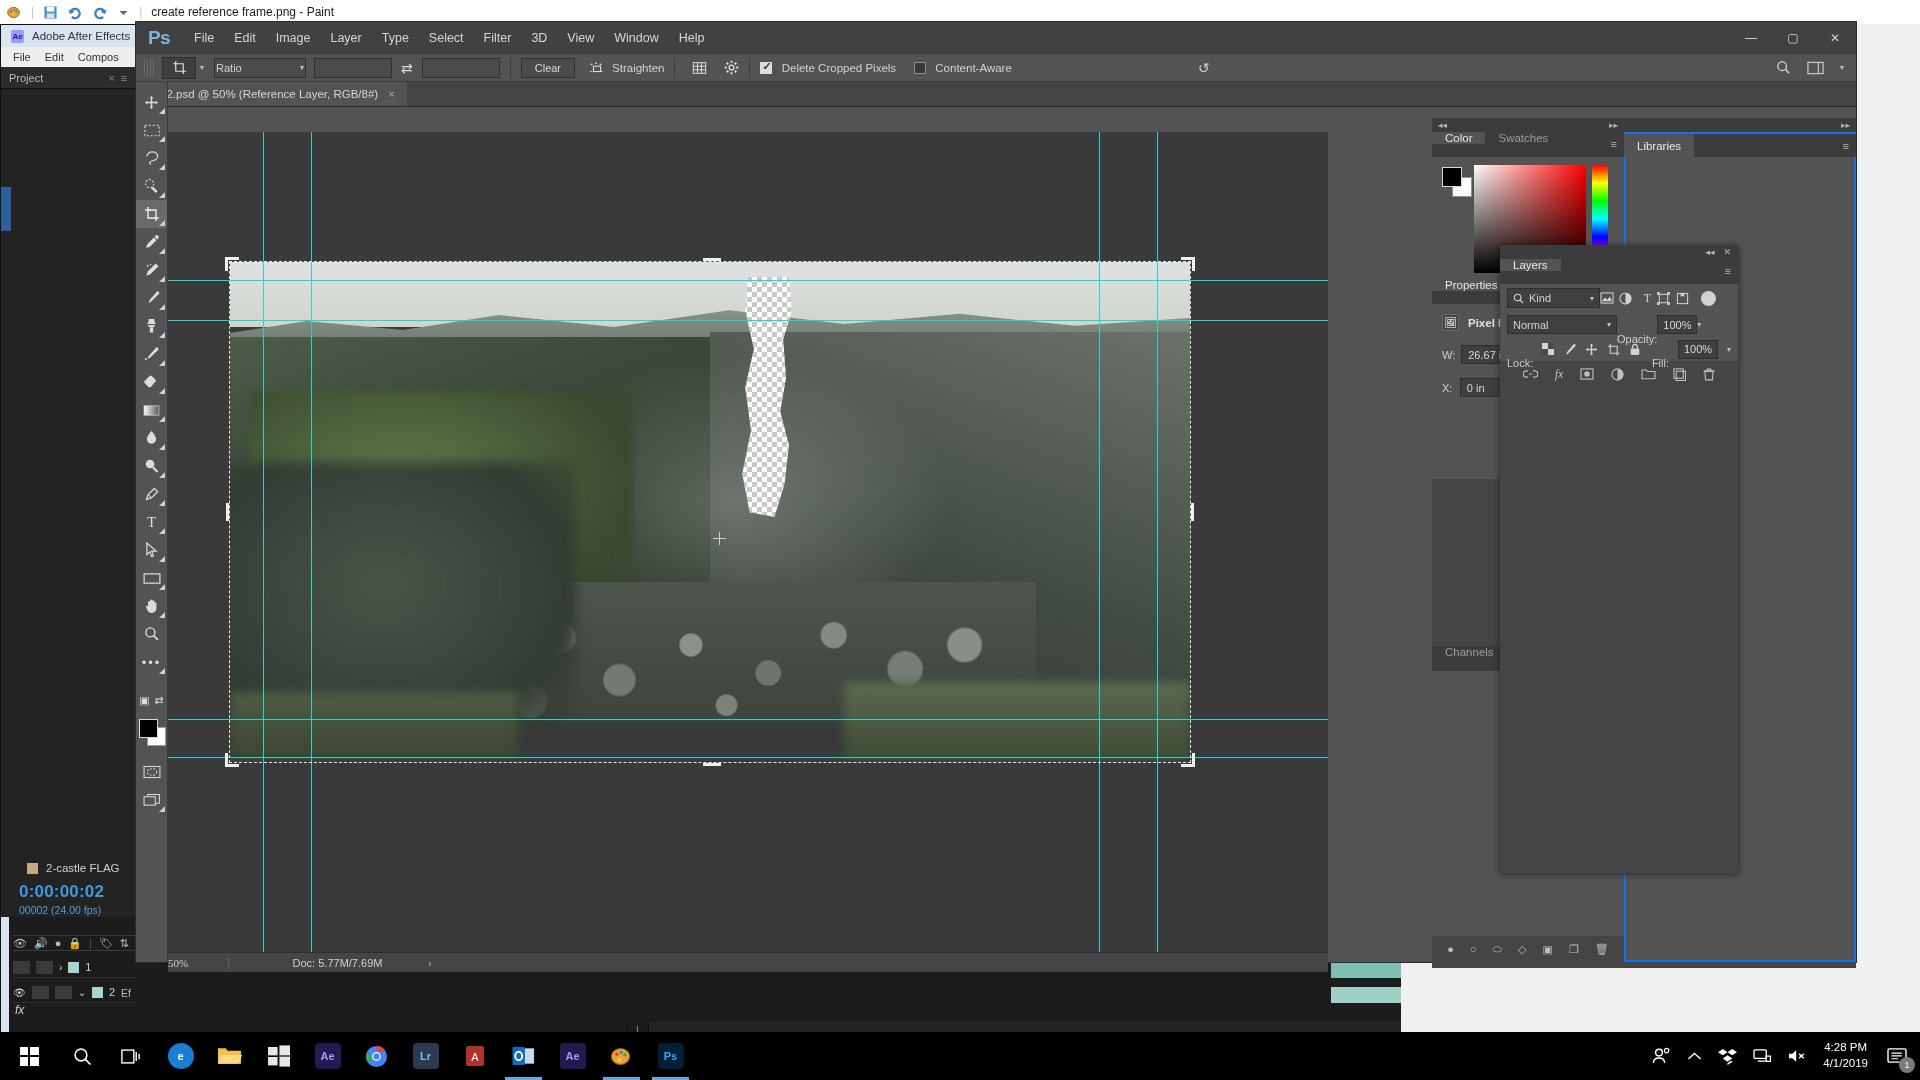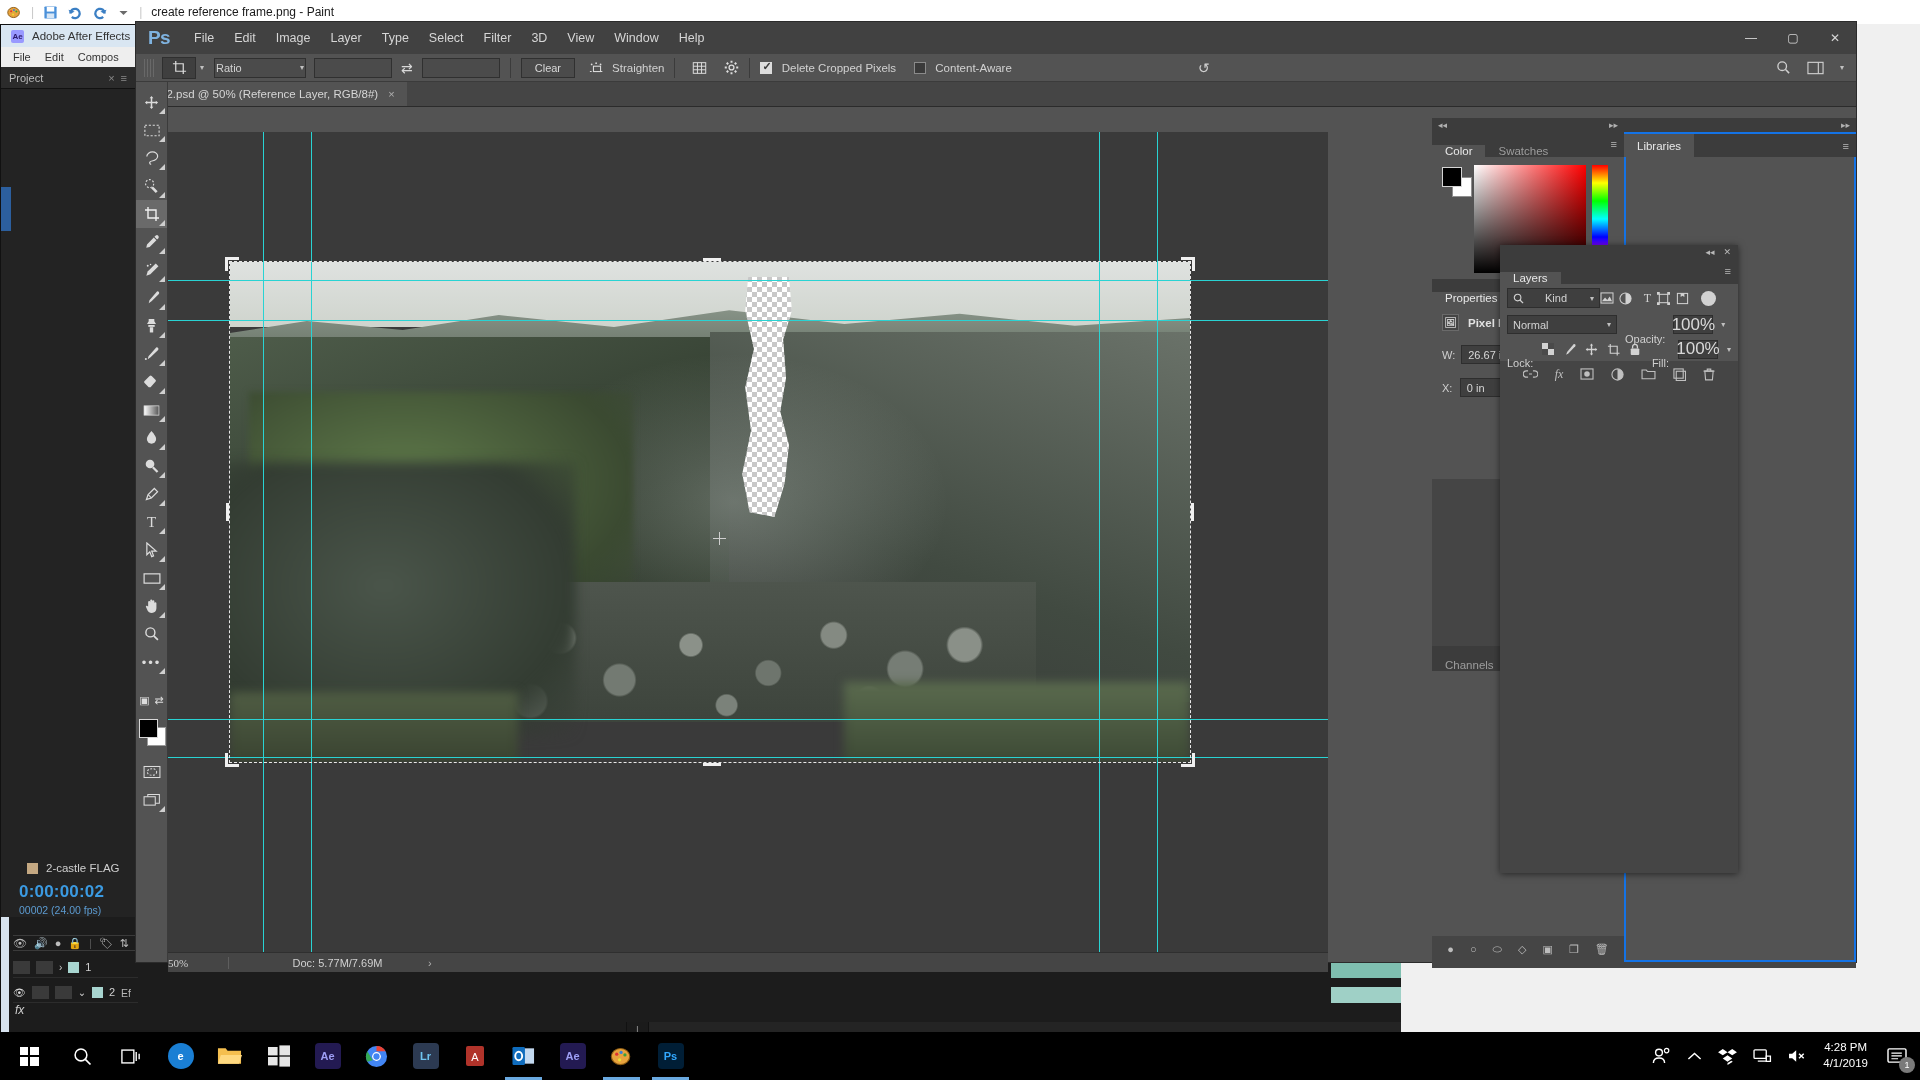--- a/index.html
+++ b/index.html
@@ -213,21 +213,21 @@
   .ps-zoom { width:60px; text-align:left;font-family:Liberation Serif, serif; }
   .ps-doc { border-left:1px solid #5e5e5e; padding-left:18px; width:200px;
     text-align:center; }
 
   
   .dockL { position:absolute; left:1296px; top:96px; width:192px; height:850px;
     background:#454545; }
   .dock-collapse { height:14px; background:#3c3c3c; display:flex;
     align-items:center; justify-content:space-between; padding:0 6px;
     color:#b0b0b0; font-size:9px; }
-  .pnl-tabs { height:25px; background:#3c3c3c; display:flex; align-items:flex-end;
+  .pnl-tabs { height:25px; background:#3c3c3c; display:flex; align-items:flex-start;
     position:relative; }
   .pnl-tab { display:flex; align-items:center; padding:0 13px; font-size:11.5px;
     color:#9d9d9d; }
   .pnl-tab.active { background:#535353; color:#e8e8e8; }
   .pnl-menu { position:absolute; right:7px; top:7px; color:#b8b8b8; font-size:11px;
     line-height:1; }
 
   .color-body { height:122px; background:#535353; display:flex; padding:8px 0 0 8px;}
   .col-swatches { width:34px; position:relative; }
   .col-fg { position:absolute; left:2px; top:2px; width:20px; height:20px;
@@ -273,32 +273,32 @@
   
   .layers-float { position:absolute; left:1500px; top:245px; width:238px; height:628px;
     background:#454545; box-shadow:0 1px 7px rgba(0,0,0,.55); }
   .lay-grip { height:14px; background:#3c3c3c; display:flex; align-items:center;
     justify-content:flex-end; gap:9px; padding-right:7px; color:#b8b8b8; font-size:9px;}
   .lay-filter { height:28px; background:#535353; display:flex; align-items:center;
     gap:0; padding:0 7px; }
   .kind-sel { width:93px; height:20px; background:#3f3f3f; border:1px solid #2e2e2e;
     display:flex; align-items:center; gap:5px; padding:0 5px; font-size:11px;
     color:#d2d2d2; justify-content:space-between; }
-  .kind-ico { display:flex; align-items:center; gap:21px; }
+  .kind-ico { display:flex; align-items:center; gap:5px; }
   .filt-ic { width:19px; text-align:center; color:#d2d2d2; font-size:12px; }
   .toggle-pill { width:15px; height:15px; border-radius:8px; background:#d2d2d2;
     margin-left:6px; }
   .lay-blend { height:25px; background:#535353; display:flex; align-items:center;
-    padding:0 7px; gap:8px; }
+    padding:0 7px; gap:0; }
   .blend-sel { width:110px; height:19px; background:#3f3f3f; border:1px solid #2e2e2e;
     font-size:11px; color:#d2d2d2; display:flex; align-items:center;
     justify-content:space-between; padding:0 5px; }
   .lbl { font-size:11px; color:#cfcfcf;margin-top:28px; }
   .num-in { width:40px; height:19px; background:#3f3f3f; border:1px solid #2e2e2e;
-    font-size:17px; color:#d8d8d8; display:flex; align-items:center;
+    font-size:11px; color:#d8d8d8; display:flex; align-items:center;
     justify-content:center; }
   .caret-sm { color:#c0c0c0; font-size:8px; }
   .lay-lock { height:24px; background:#535353; display:flex; align-items:center;
     padding:0 7px; gap:9px; }
   .lock-ic { color:#d2d2d2; font-size:12px; }
   .lay-list { background:#535353; height:425px; }
   .lay-row { height:31px; display:flex; align-items:center; gap:7px; padding:0 5px;
     background:#6b6b6b; border-bottom:1px solid #444; }
   .lay-eye { width:15px; text-align:center; color:#dcdcdc; font-size:11px; }
   .lay-thumb { width:32px; height:24px; border:1px solid #bdbdbd;

